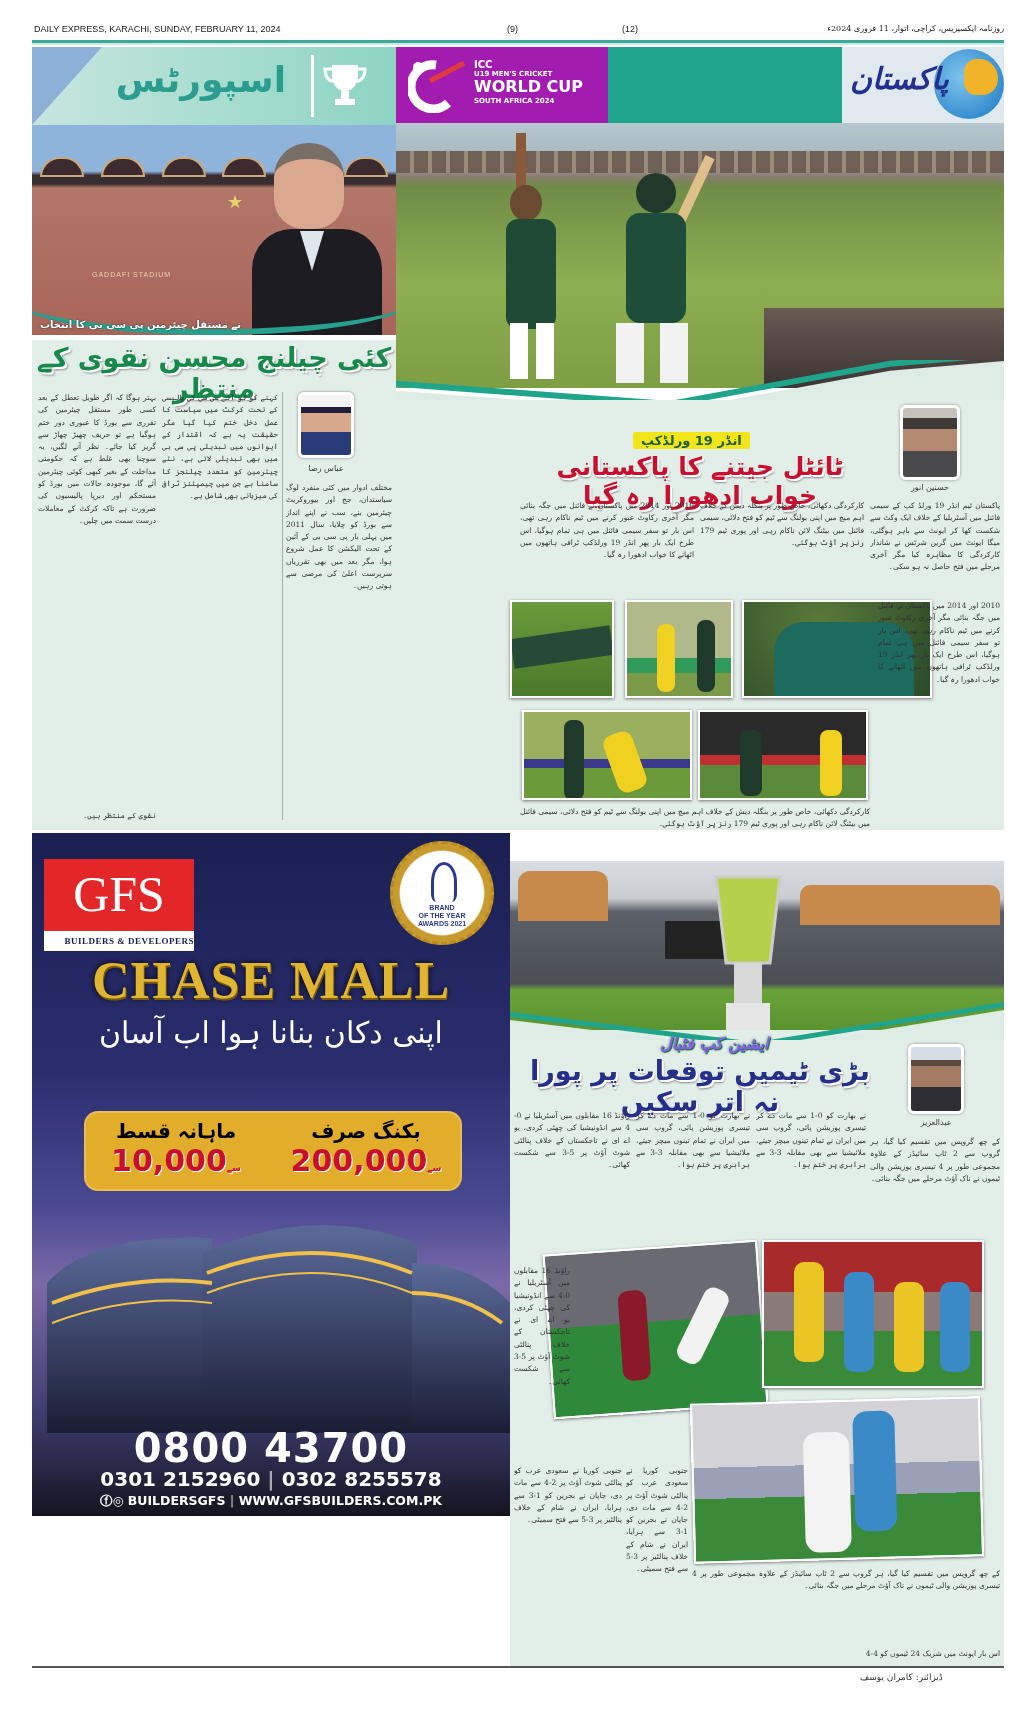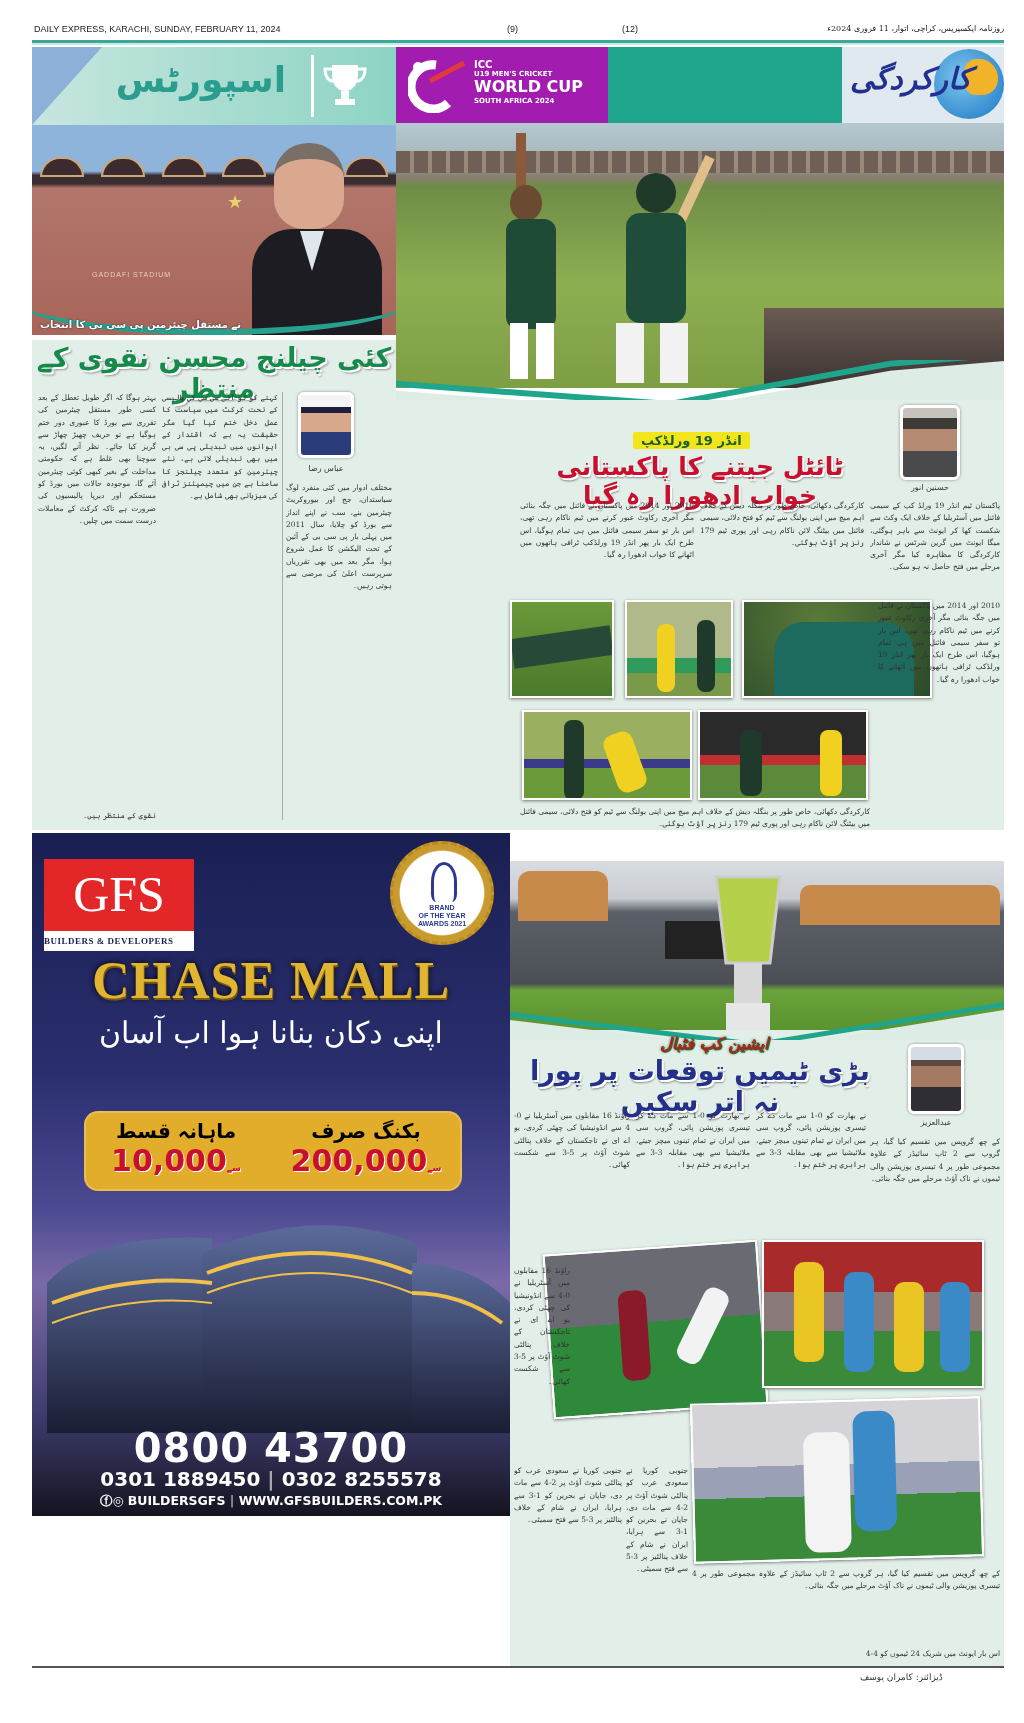--- a/index.html
+++ b/index.html
@@ -33,21 +33,21 @@
 .naqvi-sub{left:40px;top:319px;width:350px;text-align:left;direction:rtl;font-size:10px;color:#fff;font-weight:bold;text-shadow:0 0 2px #123}
 .naqvi-headline{left:32px;top:342px;width:364px;text-align:center;direction:rtl;font-size:27px;color:#168a4a;font-weight:bold;text-shadow:2px 2px 0 #fff,3px 3px 2px #999}
 .textbg{background:#e2eee8}
 .col-text{direction:rtl;font-size:7.5px;line-height:12.3px;color:#333;text-align:justify;overflow:hidden;font-family:"DejaVu Serif",serif}
 .byline-photo{border:3px solid #fff;box-shadow:0 0 3px #888;border-radius:6px;overflow:hidden}
 .byline-name{direction:rtl;font-size:8px;color:#333;text-align:center}
 .vline{background:#aaa;width:1px}
 
 .ad{left:32px;top:833px;width:478px;height:683px;background:linear-gradient(180deg,#1a1f52 0%,#2a2e6e 35%,#4b4a92 55%,#7b6aa8 66%,#3e3c6e 85%,#141420 100%);overflow:hidden}
 .ad .gfs{position:absolute;left:12px;top:26px;width:150px;height:72px;background:#e32729;color:#fff;font-family:"Liberation Serif",serif;font-size:50px;text-align:center;line-height:70px}
-.ad .gfs-sub{position:absolute;left:12px;top:98px;width:150px;height:20px;background:#fff;color:#1a1f52;font-family:"Liberation Serif",serif;font-size:9px;font-weight:bold;text-align:left;line-height:20px;letter-spacing:.5px}
+.ad .gfs-sub{position:absolute;left:12px;top:98px;width:150px;height:20px;background:#fff;color:#1a1f52;font-family:"Liberation Serif",serif;font-size:9px;font-weight:bold;text-align:right;line-height:20px;letter-spacing:.5px}
 .ad .award{position:absolute;left:358px;top:8px;width:104px;height:104px;border-radius:50%;background:radial-gradient(circle,#fff 0 60%,#c99a2e 62% 100%);border:3px dashed #b88a22}
 .ad .award .t{position:absolute;left:0;top:60px;width:100%;text-align:center;font-family:"Liberation Sans",sans-serif;font-size:7px;color:#2b3a8f;font-weight:bold;line-height:8px}
 .ad .award .fig{position:absolute;left:38px;top:18px;width:26px;height:40px;border:3px solid #2b3a8f;border-radius:50% 50% 20% 20%;border-bottom:none}
 .ad .chase{position:absolute;left:0;top:118px;width:100%;text-align:center;font-family:"Liberation Serif",serif;font-size:52px;color:#e0b532;font-weight:bold;letter-spacing:1px;text-shadow:1px 2px 0 #7a5a10,0 0 6px #000}
 .ad .urdu-tag{position:absolute;left:0;top:182px;width:100%;text-align:center;direction:rtl;font-size:30px;color:#fff;font-family:"DejaVu Serif",serif}
 .ad .pricebox{position:absolute;left:52px;top:146px;top:278px;width:378px;height:80px;background:#e3ad2c;border-radius:14px;border:2px solid #fff3}
 .ad .pb-col{position:absolute;top:6px;width:180px;text-align:center}
 .ad .pb-label{direction:rtl;font-size:20px;color:#000000;font-weight:bold}
 .ad .pb-val{font-family:"DejaVu Sans",sans-serif;font-size:30px;font-weight:bold;color:#c8102e;text-shadow:1px 1px 0 #fff}
 .ad .mall{position:absolute;left:0;top:360px;width:100%;height:240px}
@@ -83,21 +83,21 @@
 .grass{background:linear-gradient(180deg,#6a9a3a,#4a7a2a)}
 
 .asian-photo{left:510px;top:861px;width:494px;height:170px;background:linear-gradient(180deg,#d8dde2 0%,#c9cdd2 22%,#5b6068 30%,#4b4f55 72%,#6aa33a 76%,#5a9330 100%);overflow:hidden}
 .asian-photo .roofL{position:absolute;left:8px;top:10px;width:90px;height:50px;background:#c78a4a;border-radius:12px 12px 0 0}
 .asian-photo .roofR{position:absolute;left:290px;top:24px;width:200px;height:40px;background:#c78a4a;border-radius:10px 10px 0 0}
 .asian-photo .screen{position:absolute;left:155px;top:60px;width:70px;height:38px;background:#222}
 .asian-photo .trophy{position:absolute;left:200px;top:12px;width:76px;height:160px}
 .asian-bottom{left:510px;top:1000px;width:494px;height:40px;overflow:hidden}
 .asian-bottom .band{position:absolute;left:0;top:0;width:494px;height:50px;background:#deece6;clip-path:polygon(0 40%,50% 100%,100% 20%,100% 100%,0 100%)}
 .asian-bottom .edge{position:absolute;left:0;top:-3px;width:494px;height:50px;background:#1fa58c;clip-path:polygon(0 30%,50% 90%,100% 10%,100% 20%,50% 100%,0 40%)}
-.asian-tag{left:660px;top:1034px;direction:rtl;font-size:16px;font-weight:bold;color:#b91c1c;text-shadow:0 0 3px #1a7a3a,1px 1px 0 #1a7a3a;font-style:italic}
+.asian-tag{left:660px;top:1034px;direction:rtl;font-size:16px;font-weight:bold;color:#8b5cf6;text-shadow:0 0 3px #1a7a3a,1px 1px 0 #1a7a3a;font-style:italic}
 .asian-headline{left:520px;top:1055px;width:360px;text-align:center;direction:rtl;font-size:27px;font-weight:bold;color:#25308a;text-shadow:2px 2px 0 #fff,2px 3px 2px #888}
 .aziz-photo{left:908px;top:1044px;width:56px;height:70px}
 .aziz-name{left:900px;top:1118px;width:72px}
 .footer-rule{left:32px;top:1666px;width:972px;height:2px;background:#555}
 .designer{left:860px;top:1672px;direction:rtl;font-size:9px;color:#333;font-family:"DejaVu Serif",serif}
 </style>
 </head>
 <body>
 
 <div class="abs masthead">
@@ -189,21 +189,21 @@
         </defs>
       <path d="M15 90 Q60 40 180 45 L180 240 L15 240 Z" fill="url(#gl)"></path>
       <path d="M170 60 Q280 10 385 50 L385 240 L170 240 Z" fill="url(#gl)"></path>
       <path d="M380 70 Q440 70 478 110 L478 240 L380 240Z" fill="url(#gl)"></path>
       <path d="M20 110 Q100 80 180 90 M175 80 Q280 40 380 80 M380 100 Q430 100 470 130" stroke="#f0c04a" stroke-width="4" fill="none"></path>
       <path d="M20 130 Q100 100 180 110 M175 100 Q280 60 380 100" stroke="#f0c04a" stroke-width="2" fill="none"></path>
     </svg>
   </div>
   <div class="phone-main">0800 43700</div>
   <div class="phone-sub">
-    <span>0301 1889450</span>
+    <span>0301 2152960</span>
     <span style="opacity:.6"> | </span>
     <span>0302 8255578</span>
   </div>
   <div class="social">
     <span>ⓕ</span><span>◎</span>
     <span>BUILDERSGFS</span>
     <span style="opacity:.6"> | </span>
     <span>WWW.GFSBUILDERS.COM.PK</span>
   </div>
 </div>
@@ -215,21 +215,21 @@
       <path d="M22 24 L56 6" stroke="#e03a3e" stroke-width="5"></path>
     </svg>
   <div class="t1">ICC</div>
   <div class="t2">U19 MEN'S CRICKET</div>
   <div class="t3">WORLD CUP</div>
   <div class="t4">SOUTH AFRICA 2024</div>
 </div>
 <div class="abs teal-band"></div>
 <div class="abs express-logo">
   <div class="globe"></div>
-  <div class="name">کارکردگی</div>
+  <div class="name">پاکستان</div>
 </div>
 
 <div class="abs cricket-photo">
   <div class="stand"></div>
   <div class="crowd"></div>
   <svg class="p1" viewBox="0 0 90 250">
       <rect x="30" y="0" width="10" height="70" fill="#8a5a3a"></rect>
       <ellipse cx="40" cy="70" rx="16" ry="18" fill="#6a4a30"></ellipse>
       <rect x="20" y="86" width="50" height="110" rx="12" fill="#1f4a35"></rect>
       <rect x="24" y="190" width="18" height="56" fill="#fff"></rect>

